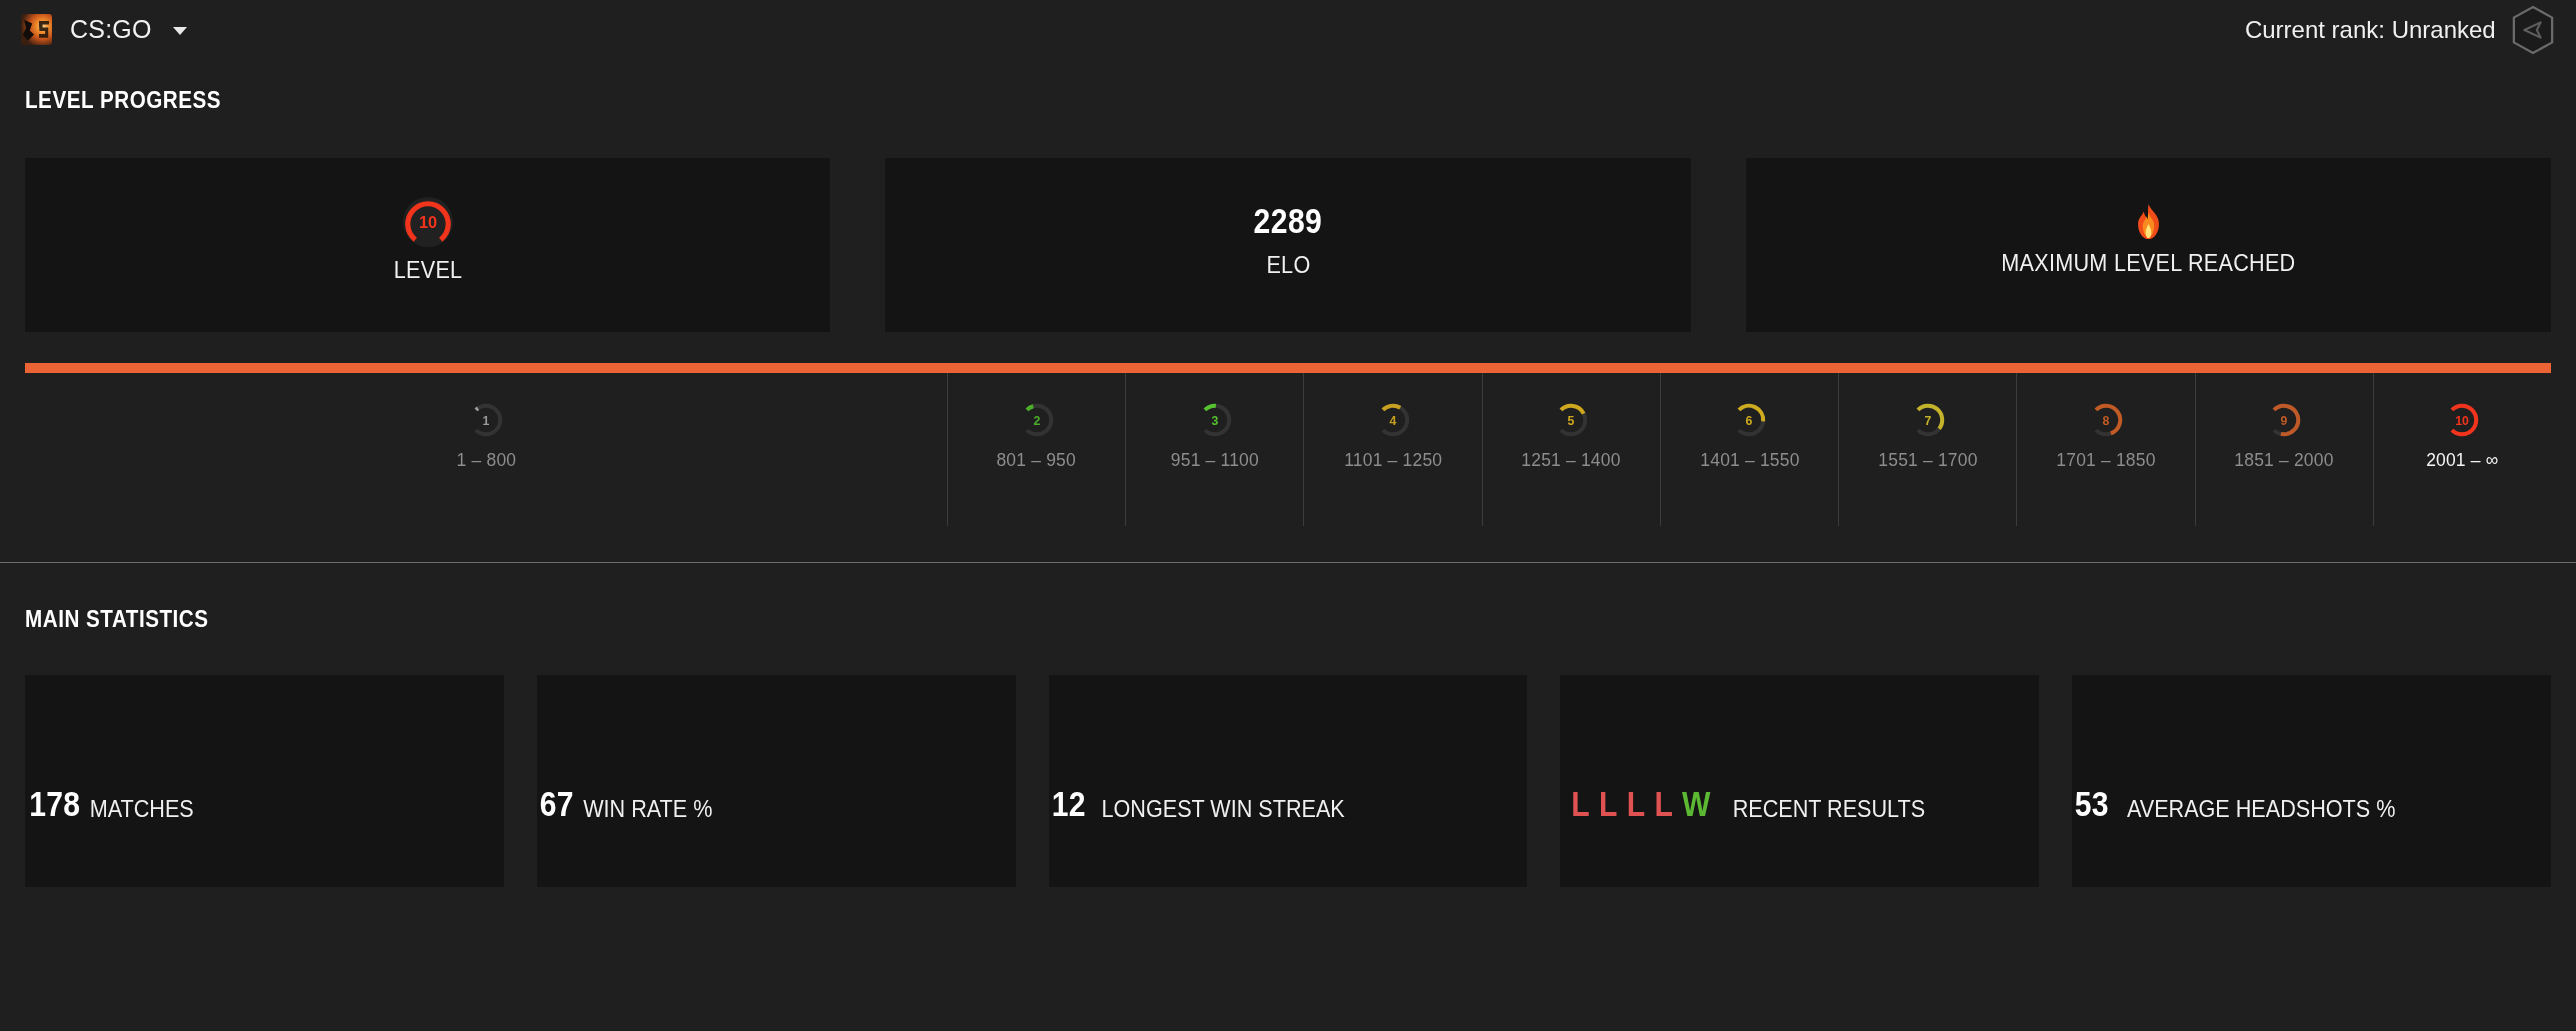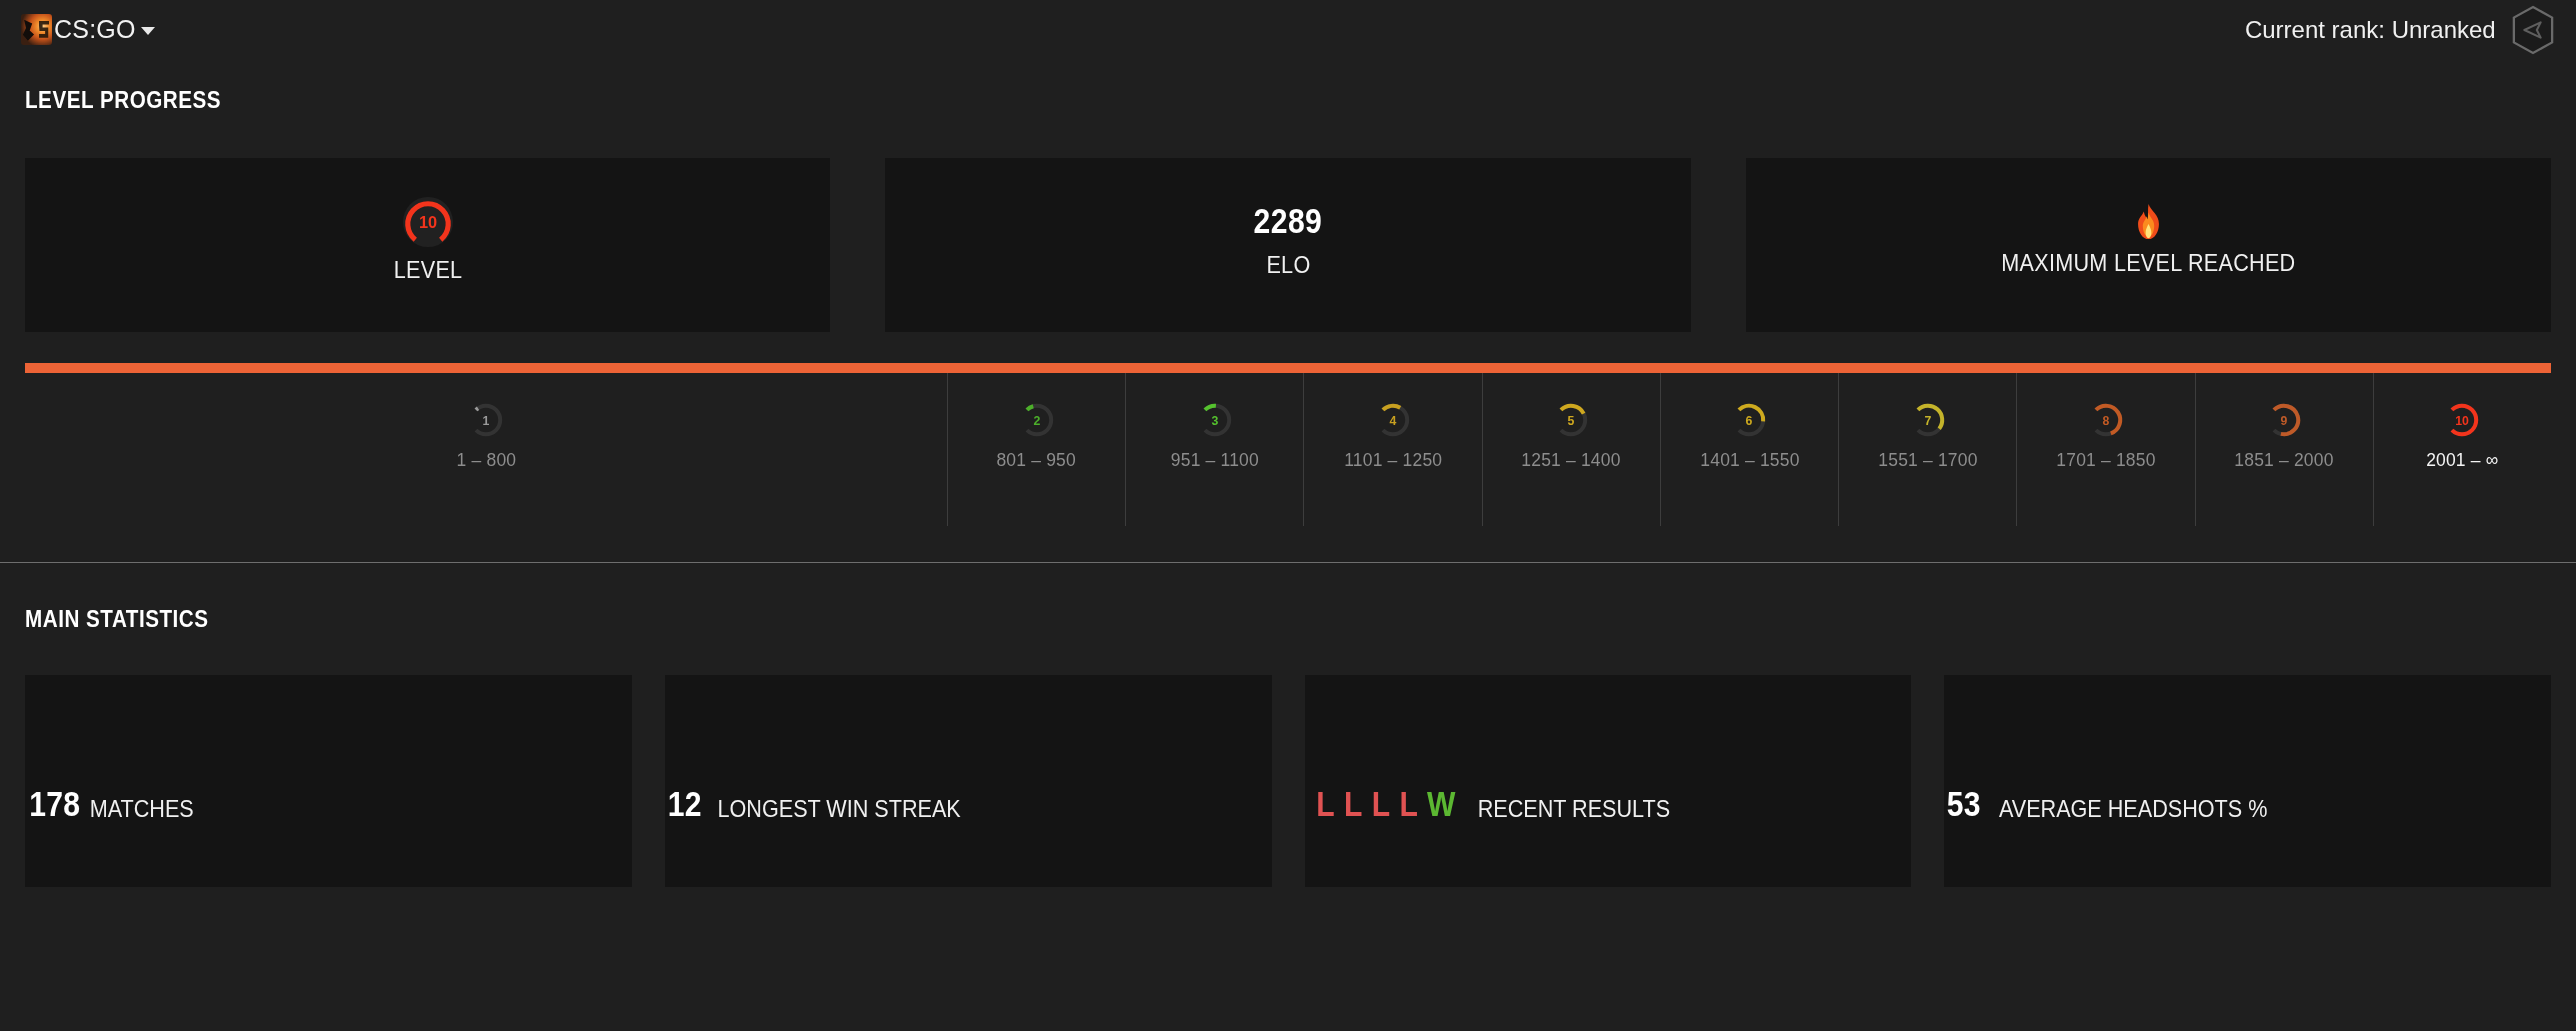--- a/index.html
+++ b/index.html
@@ -18,21 +18,21 @@
     position: relative;
     height: 59px;
     display: flex;
     align-items: center;
     justify-content: space-between;
     padding: 0 21px 0 21px;
   }
   .game-selector {
     display: flex;
     align-items: center;
-    gap: 2px;
+    gap: 18px;
     cursor: pointer;
   }
   .game-thumb {
     width: 31px; height: 31px;
     border-radius: 2.9px;
     background:
       radial-gradient(circle at 70% 40%, #ffd089 0%, #f08a2a 22%, #c4521a 45%, #3a1f11 75%),
       linear-gradient(135deg, #1a1410 0%, #5a2d12 40%, #e87b22 70%, #2a1a10 100%);
     position: relative;
     overflow: hidden;
@@ -413,20 +413,24 @@
 <div class="divider"></div>
 
 <div class="section">
   <div class="section-title title-ms">MAIN STATISTICS</div>
   <div class="stat-cards" id="statcards">
       <div class="scard">
         <div class="scard-value">178</div>
         <div class="scard-label">MATCHES</div>
       </div>
       <div class="scard">
+        <div class="scard-value">67</div>
+        <div class="scard-label">WIN RATE %</div>
+      </div>
+      <div class="scard">
         <div class="scard-value">12</div>
         <div class="scard-label">LONGEST WIN STREAK</div>
       </div>
       <div class="scard">
         <div class="results">
           <span class="res-L">L</span>
           <span class="res-L">L</span>
           <span class="res-L">L</span>
           <span class="res-L">L</span>
           <span class="res-W">W</span>

